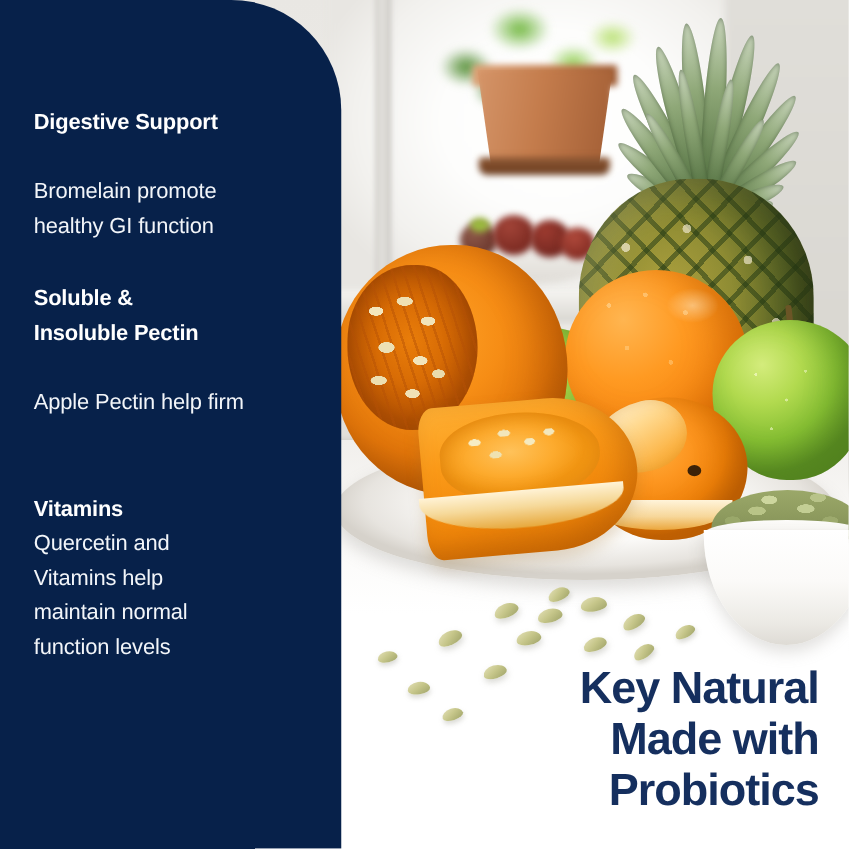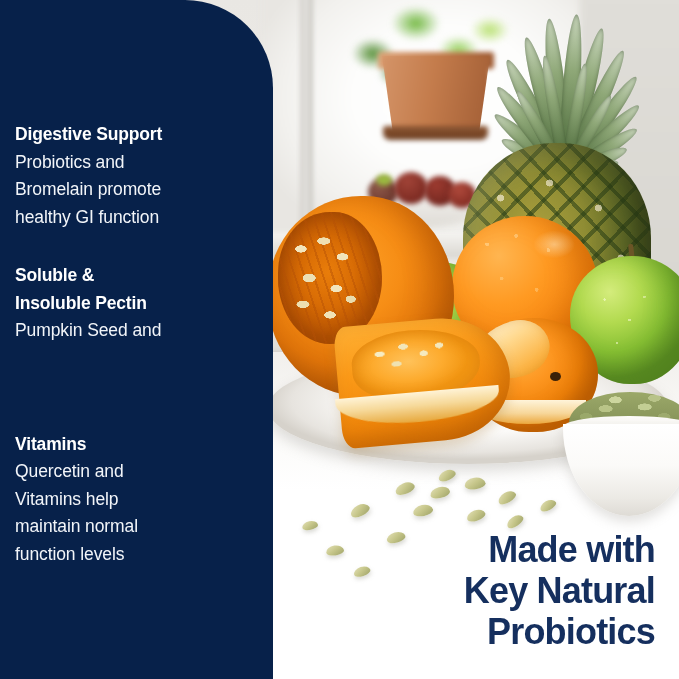--- a/index.html
+++ b/index.html
@@ -430,24 +430,23 @@
     left: 0; top: 0;
     width: 273px;
     height: 679px;
     background: #07214a;
     border-radius: 0 88px 0 0;
     z-index: 5;
   }
 
   .blocks {
     position: absolute;
-    left: 15px;
+    left: 27px;
     top: 84px;
     width: 232px;
-    margin-top: 37px;
   }
 
   .block { margin-bottom: 31px; }
   .block:last-child { margin-bottom: 0; }
 
   .block-title {
     color: #ffffff;
     font-weight: 700;
     font-size: 17.5px;
     line-height: 27.5px;
@@ -573,52 +572,52 @@
         <div class="seed" style="left: 300px; top: 520px; transform: rotate(-12deg) scale(0.8);"></div>
       </div>
   </div>
 
   <div id="panel">
     <div class="blocks">
 
       <div class="block">
         <div class="block-title">Digestive Support</div>
         <div class="block-body">
-          <span>Probiotics and</span><br>
+          <br>
           <span>Bromelain promote</span><br>
           <span>healthy GI function</span>
         </div>
       </div>
 
       <div class="block">
         <div class="block-title">
           <span>Soluble &amp;</span><br>
           <span>Insoluble Pectin</span>
         </div>
         <div class="block-body">
-          <span>Pumpkin Seed and</span><br>
           <br>
+          <span>Apple Pectin help firm</span><br>
         </div>
       </div>
 
       <div class="block">
         <div class="block-title">
           <br>
           <span>Vitamins</span>
         </div>
         <div class="block-body">
           <span>Quercetin and</span><br>
           <span>Vitamins help</span><br>
           <span>maintain normal</span><br>
           <span>function levels</span>
         </div>
       </div>
 
     </div>
   </div>
 
   <div id="headline">
+    <span class="hl-line">Key Natural</span>
     <span class="hl-line">Made with</span>
-    <span class="hl-line">Key Natural</span>
     <span class="hl-line">Probiotics</span>
   </div>
 
 </div>
 
 </body></html>

